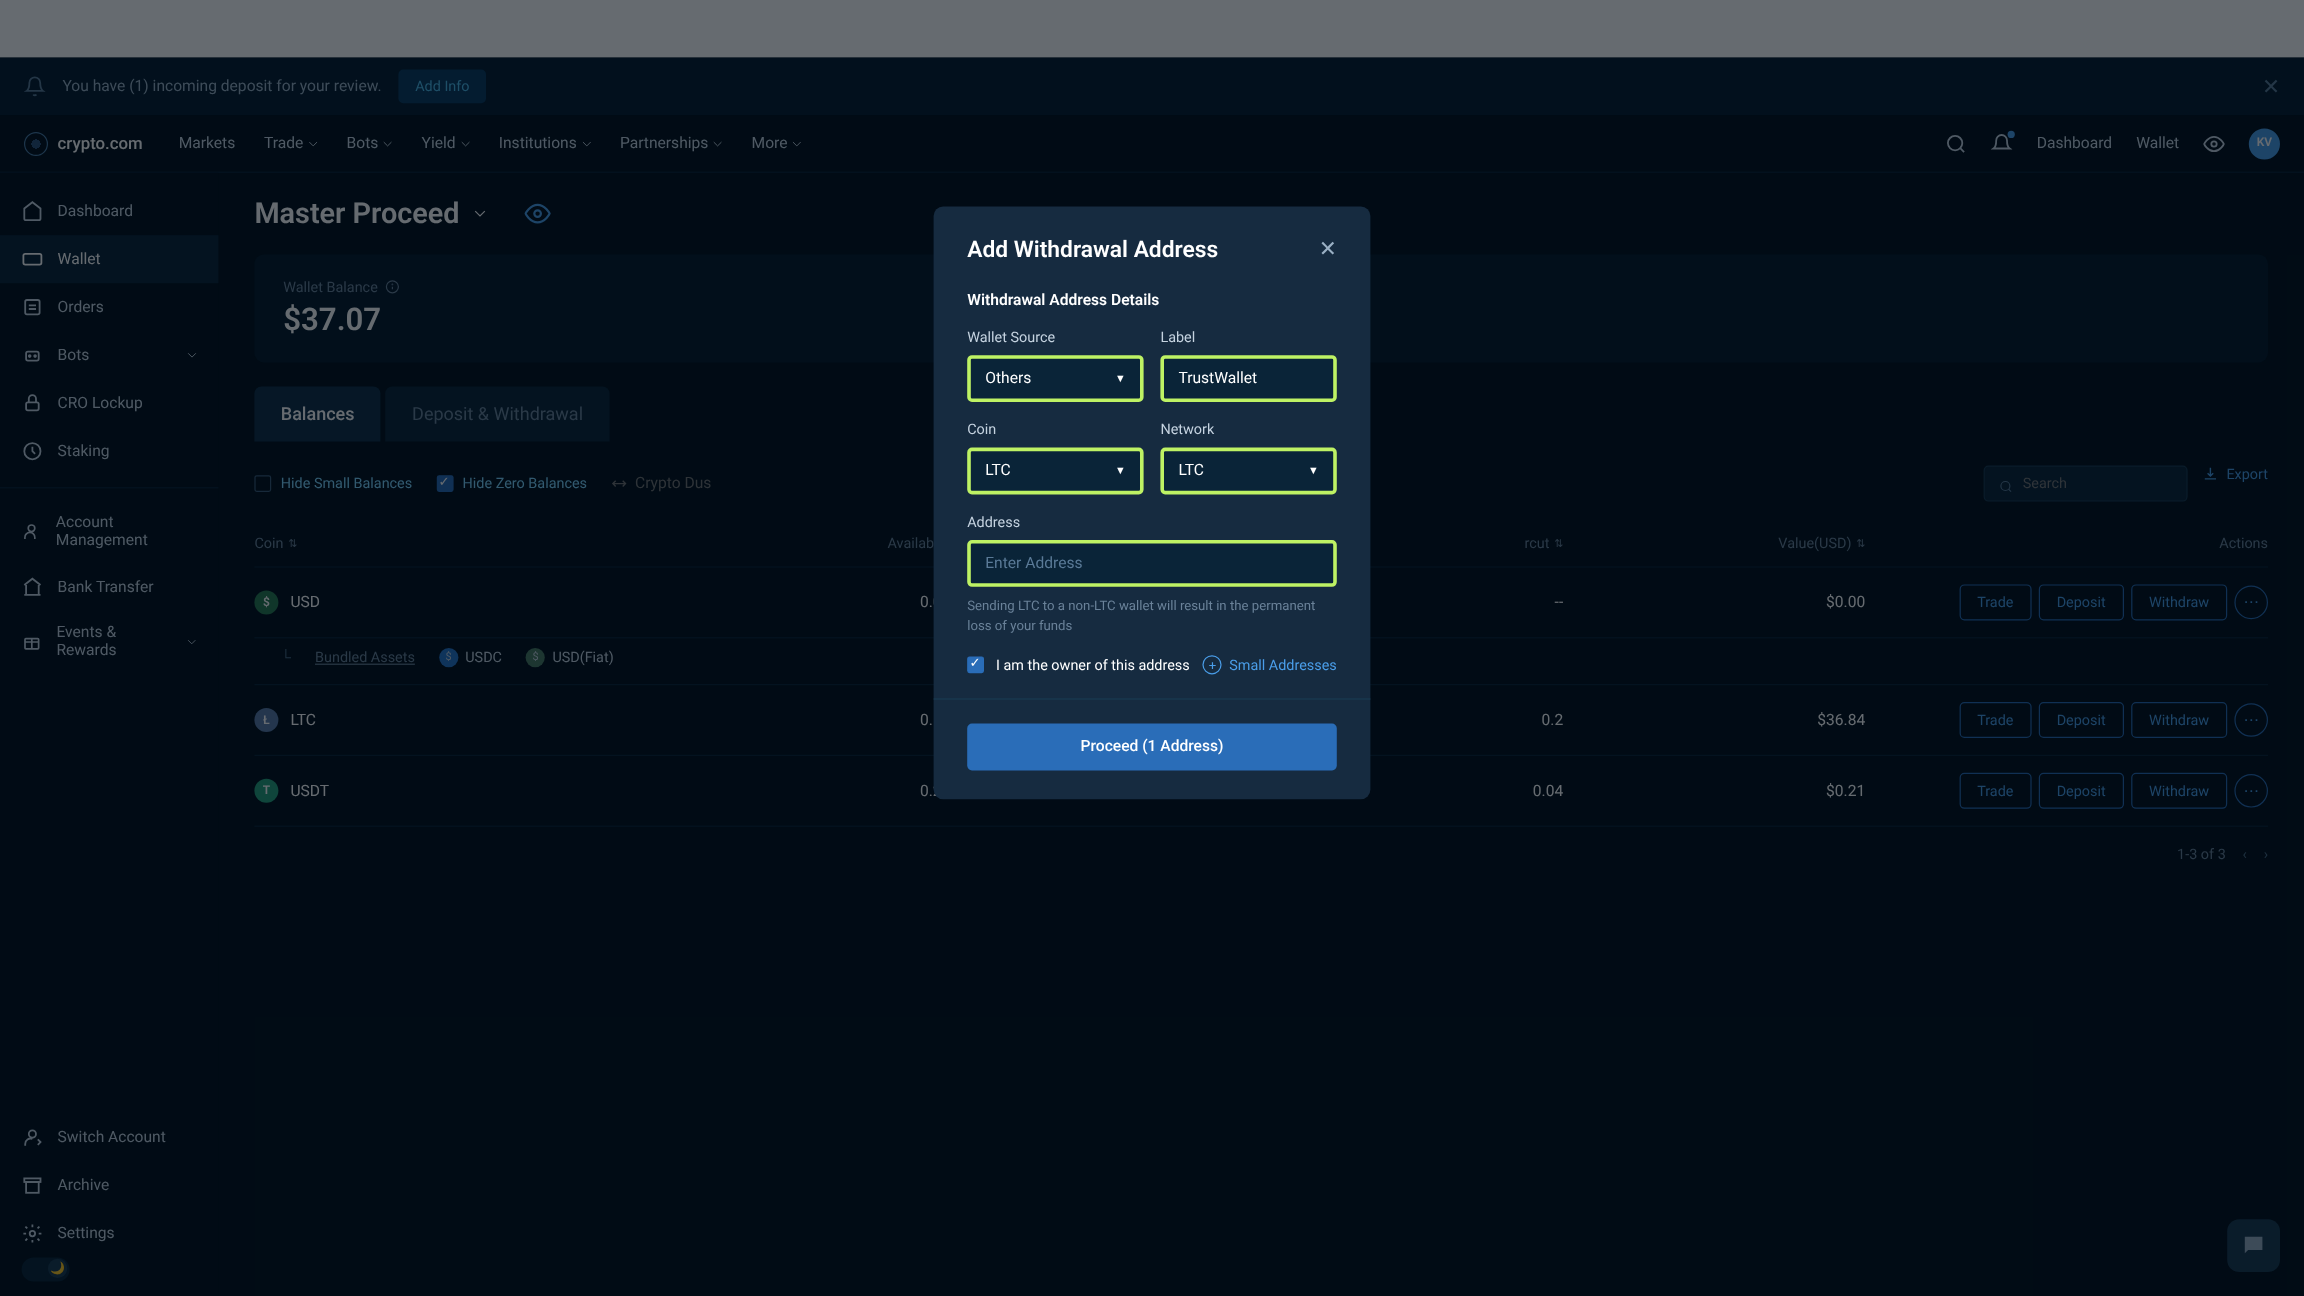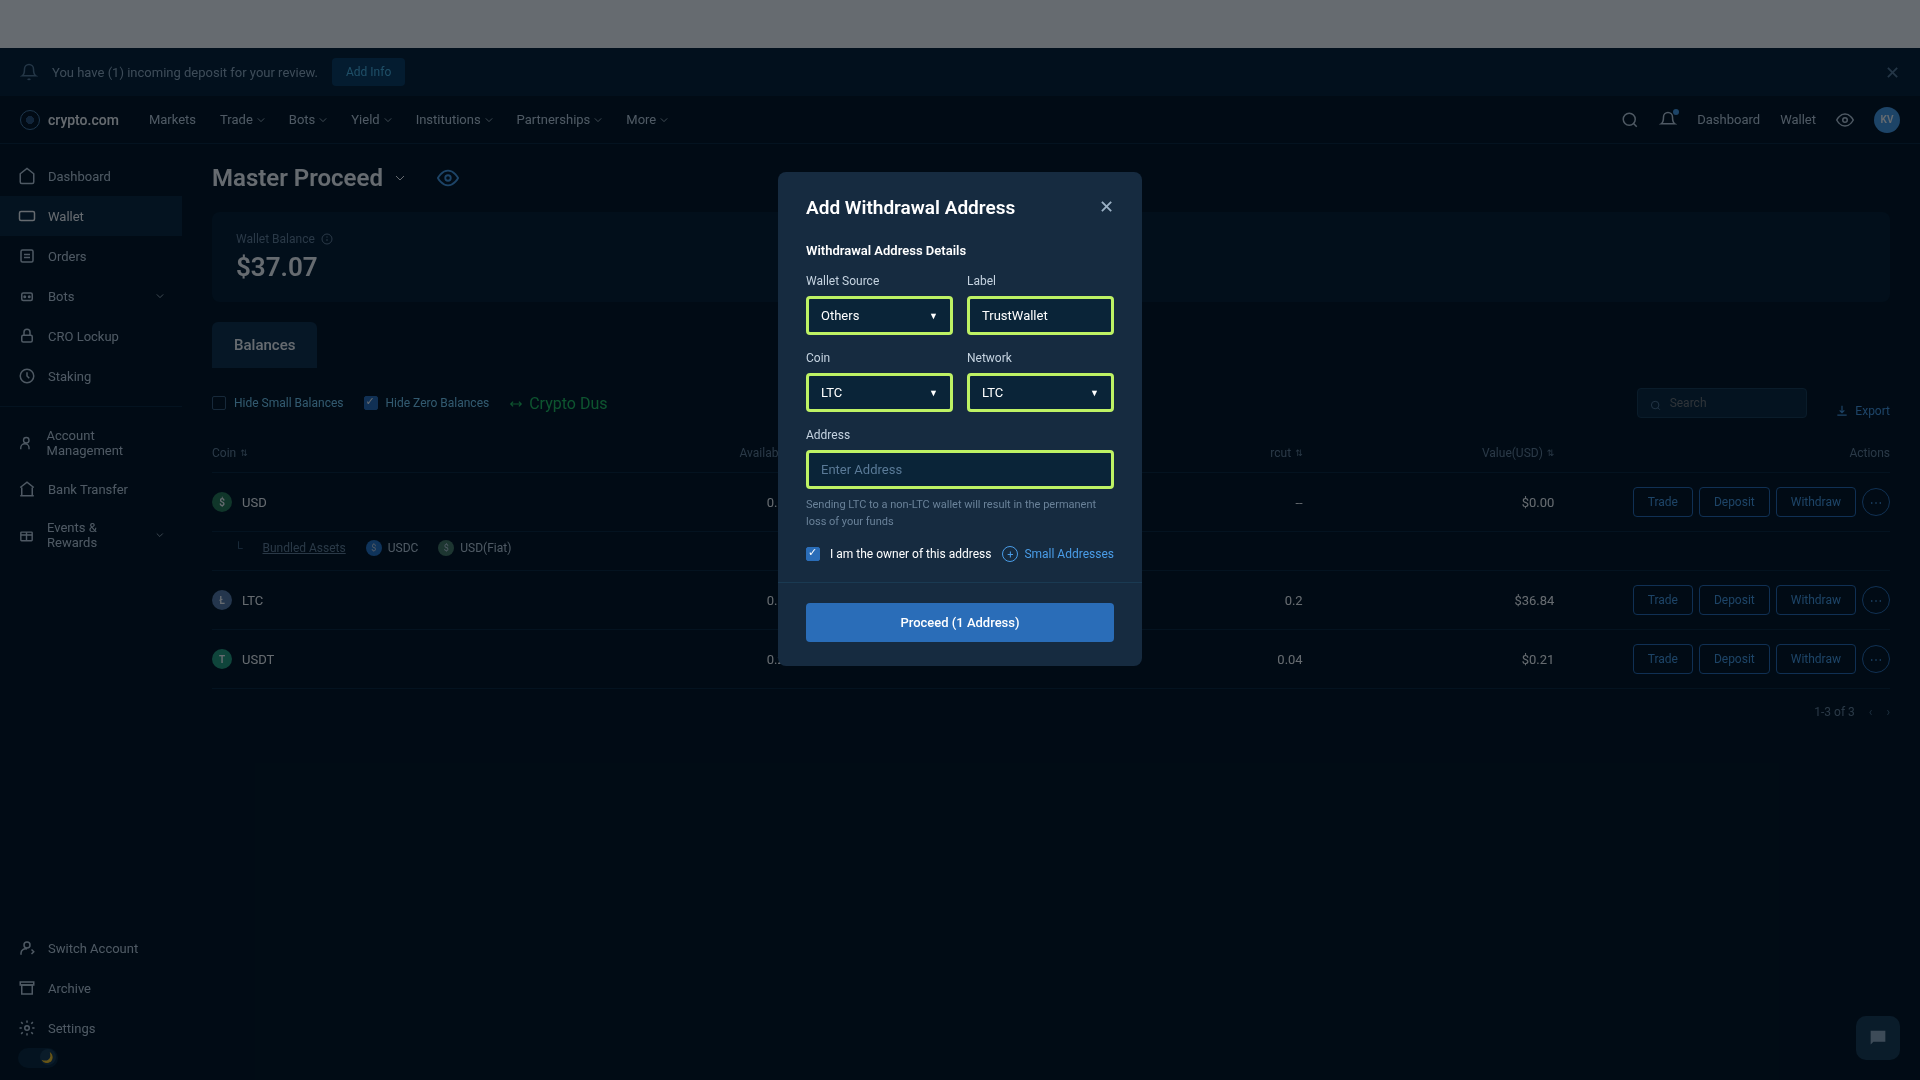--- a/index.html
+++ b/index.html
@@ -49,22 +49,22 @@
 .tabs { display: flex; gap: 4px; margin-bottom: 20px; }
 .tab { padding: 14px 22px; background: #0a2438; color: #6a8299; font-size: 15px; cursor: pointer; border-radius: 6px 6px 0 0; }
 .tab.active { background: #0f2e48; color: #fff; font-weight: 500; }
 
 .table-controls { display: flex; justify-content: space-between; align-items: center; margin-bottom: 16px; }
 .controls-left { display: flex; align-items: center; gap: 20px; }
 .checkbox-item { display: flex; align-items: center; gap: 8px; font-size: 12px; color: #7dd3fc; cursor: pointer; }
 .checkbox { width: 14px; height: 14px; border: 1px solid #3a5a78; border-radius: 2px; }
 .checkbox.checked { background: #2a6db8; border-color: #2a6db8; position: relative; }
 .checkbox.checked::after { content: '✓'; position: absolute; top: -2px; left: 1px; font-size: 11px; color: #fff; }
-.crypto-dust { color: #22c55e; font-size: 16px; cursor: pointer; display: flex; align-items: center; gap: 6px; }
-.controls-right { display: flex; align-items: flex-end; gap: 28px; }
+.crypto-dust { color: #737373; font-size: 13px; cursor: pointer; display: flex; align-items: center; gap: 6px; }
+.controls-right { display: flex; align-items: flex-start; gap: 12px; }
 .search-box { background: #0a2438; border: 1px solid #1a3a52; border-radius: 4px; padding: 7px 12px; display: flex; align-items: center; gap: 8px; width: 170px; }
 .search-box input { background: transparent; border: none; color: #fff; font-size: 12px; outline: none; width: 100%; }
 .export-btn { color: #4a9de8; font-size: 12px; cursor: pointer; display: flex; align-items: center; gap: 6px; }
 
 .table { width: 100%; }
 .table-header { display: grid; grid-template-columns: 2fr 1.5fr 1.5fr 1.5fr 1.5fr 2fr; padding: 12px 0; border-bottom: 1px solid #0a2438; color: #6a8299; font-size: 12px; }
 .th { display: flex; align-items: center; gap: 4px; }
 .th.right { justify-content: flex-end; }
 .table-row { display: grid; grid-template-columns: 2fr 1.5fr 1.5fr 1.5fr 1.5fr 2fr; padding: 14px 0; border-bottom: 1px solid #0a2438; align-items: center; font-size: 13px; }
 .coin-cell { display: flex; align-items: center; gap: 10px; }
@@ -338,20 +338,21 @@
               <circle cx="12" cy="12" r="10"></circle>
               <line x1="12" y1="16" x2="12" y2="12"></line>
               <circle cx="12" cy="8" r="0.5" fill="currentColor"></circle>
             </svg></span>
         </div>
       <div class="balance-amount">$37.07</div>
     </div>
 
     <div class="tabs">
       <div class="tab active">Balances</div>
+      <div class="tab">Deposit &amp; Withdrawal</div>
     </div>
 
     <div class="table-controls">
       <div class="controls-left">
         <div class="checkbox-item">
             <span class="checkbox"></span>
             <span>Hide Small Balances</span>
           </div>
         <div class="checkbox-item">
             <span class="checkbox checked"></span>

